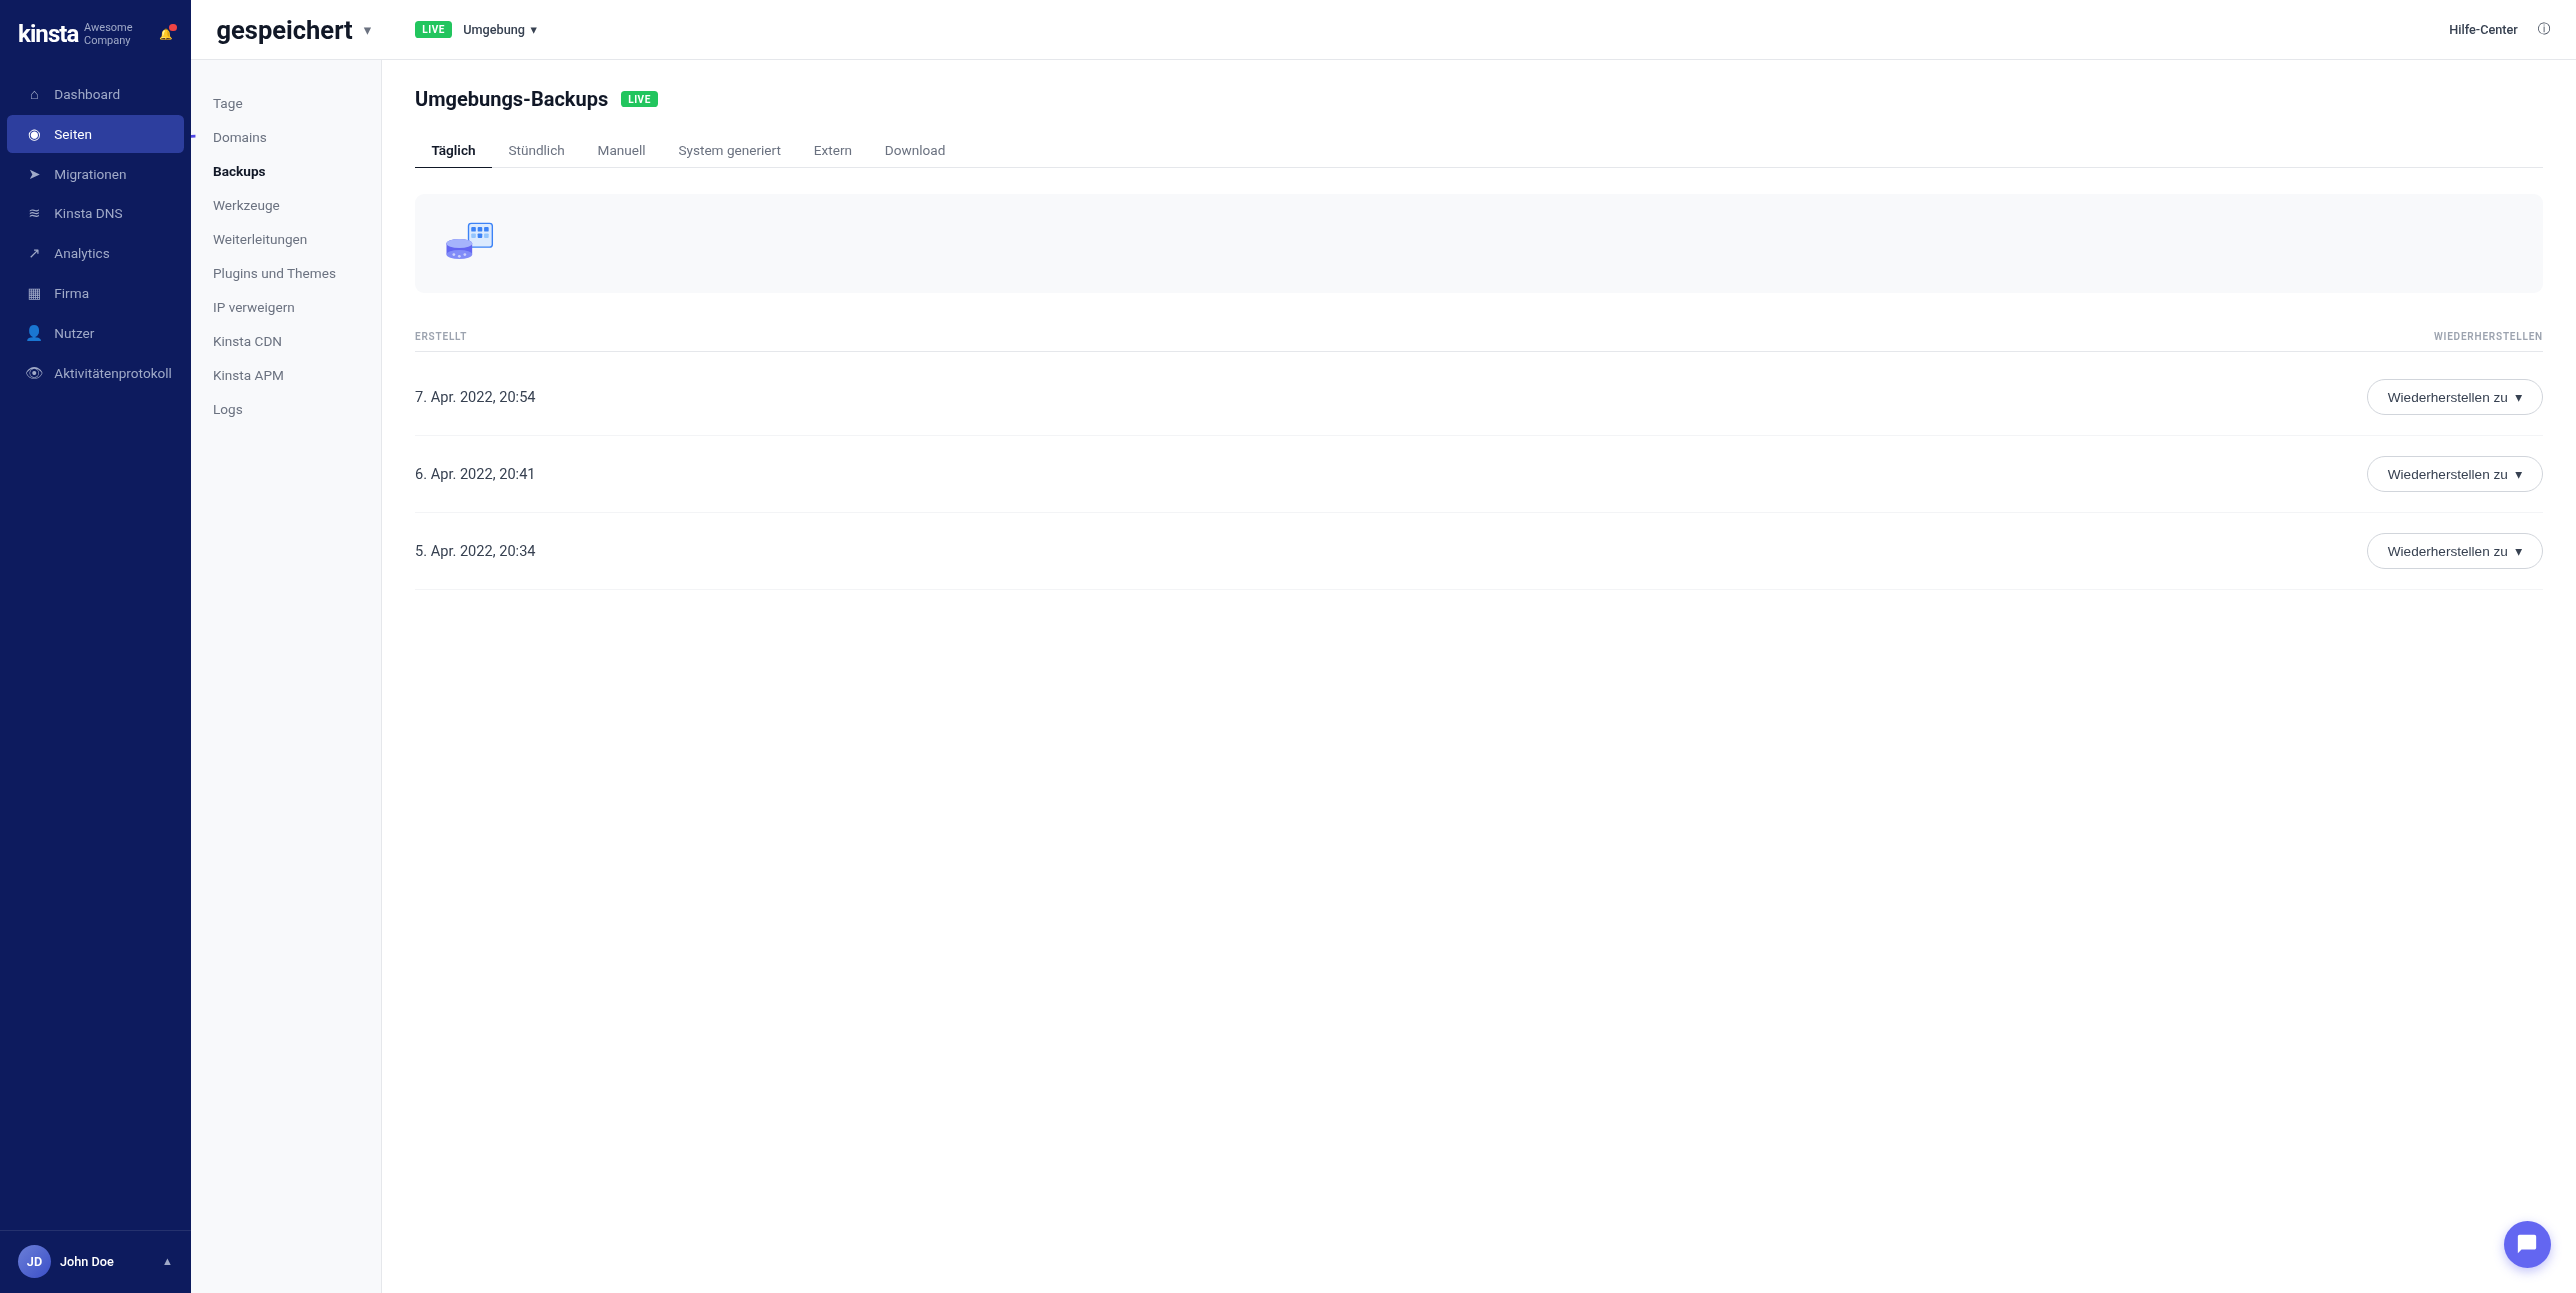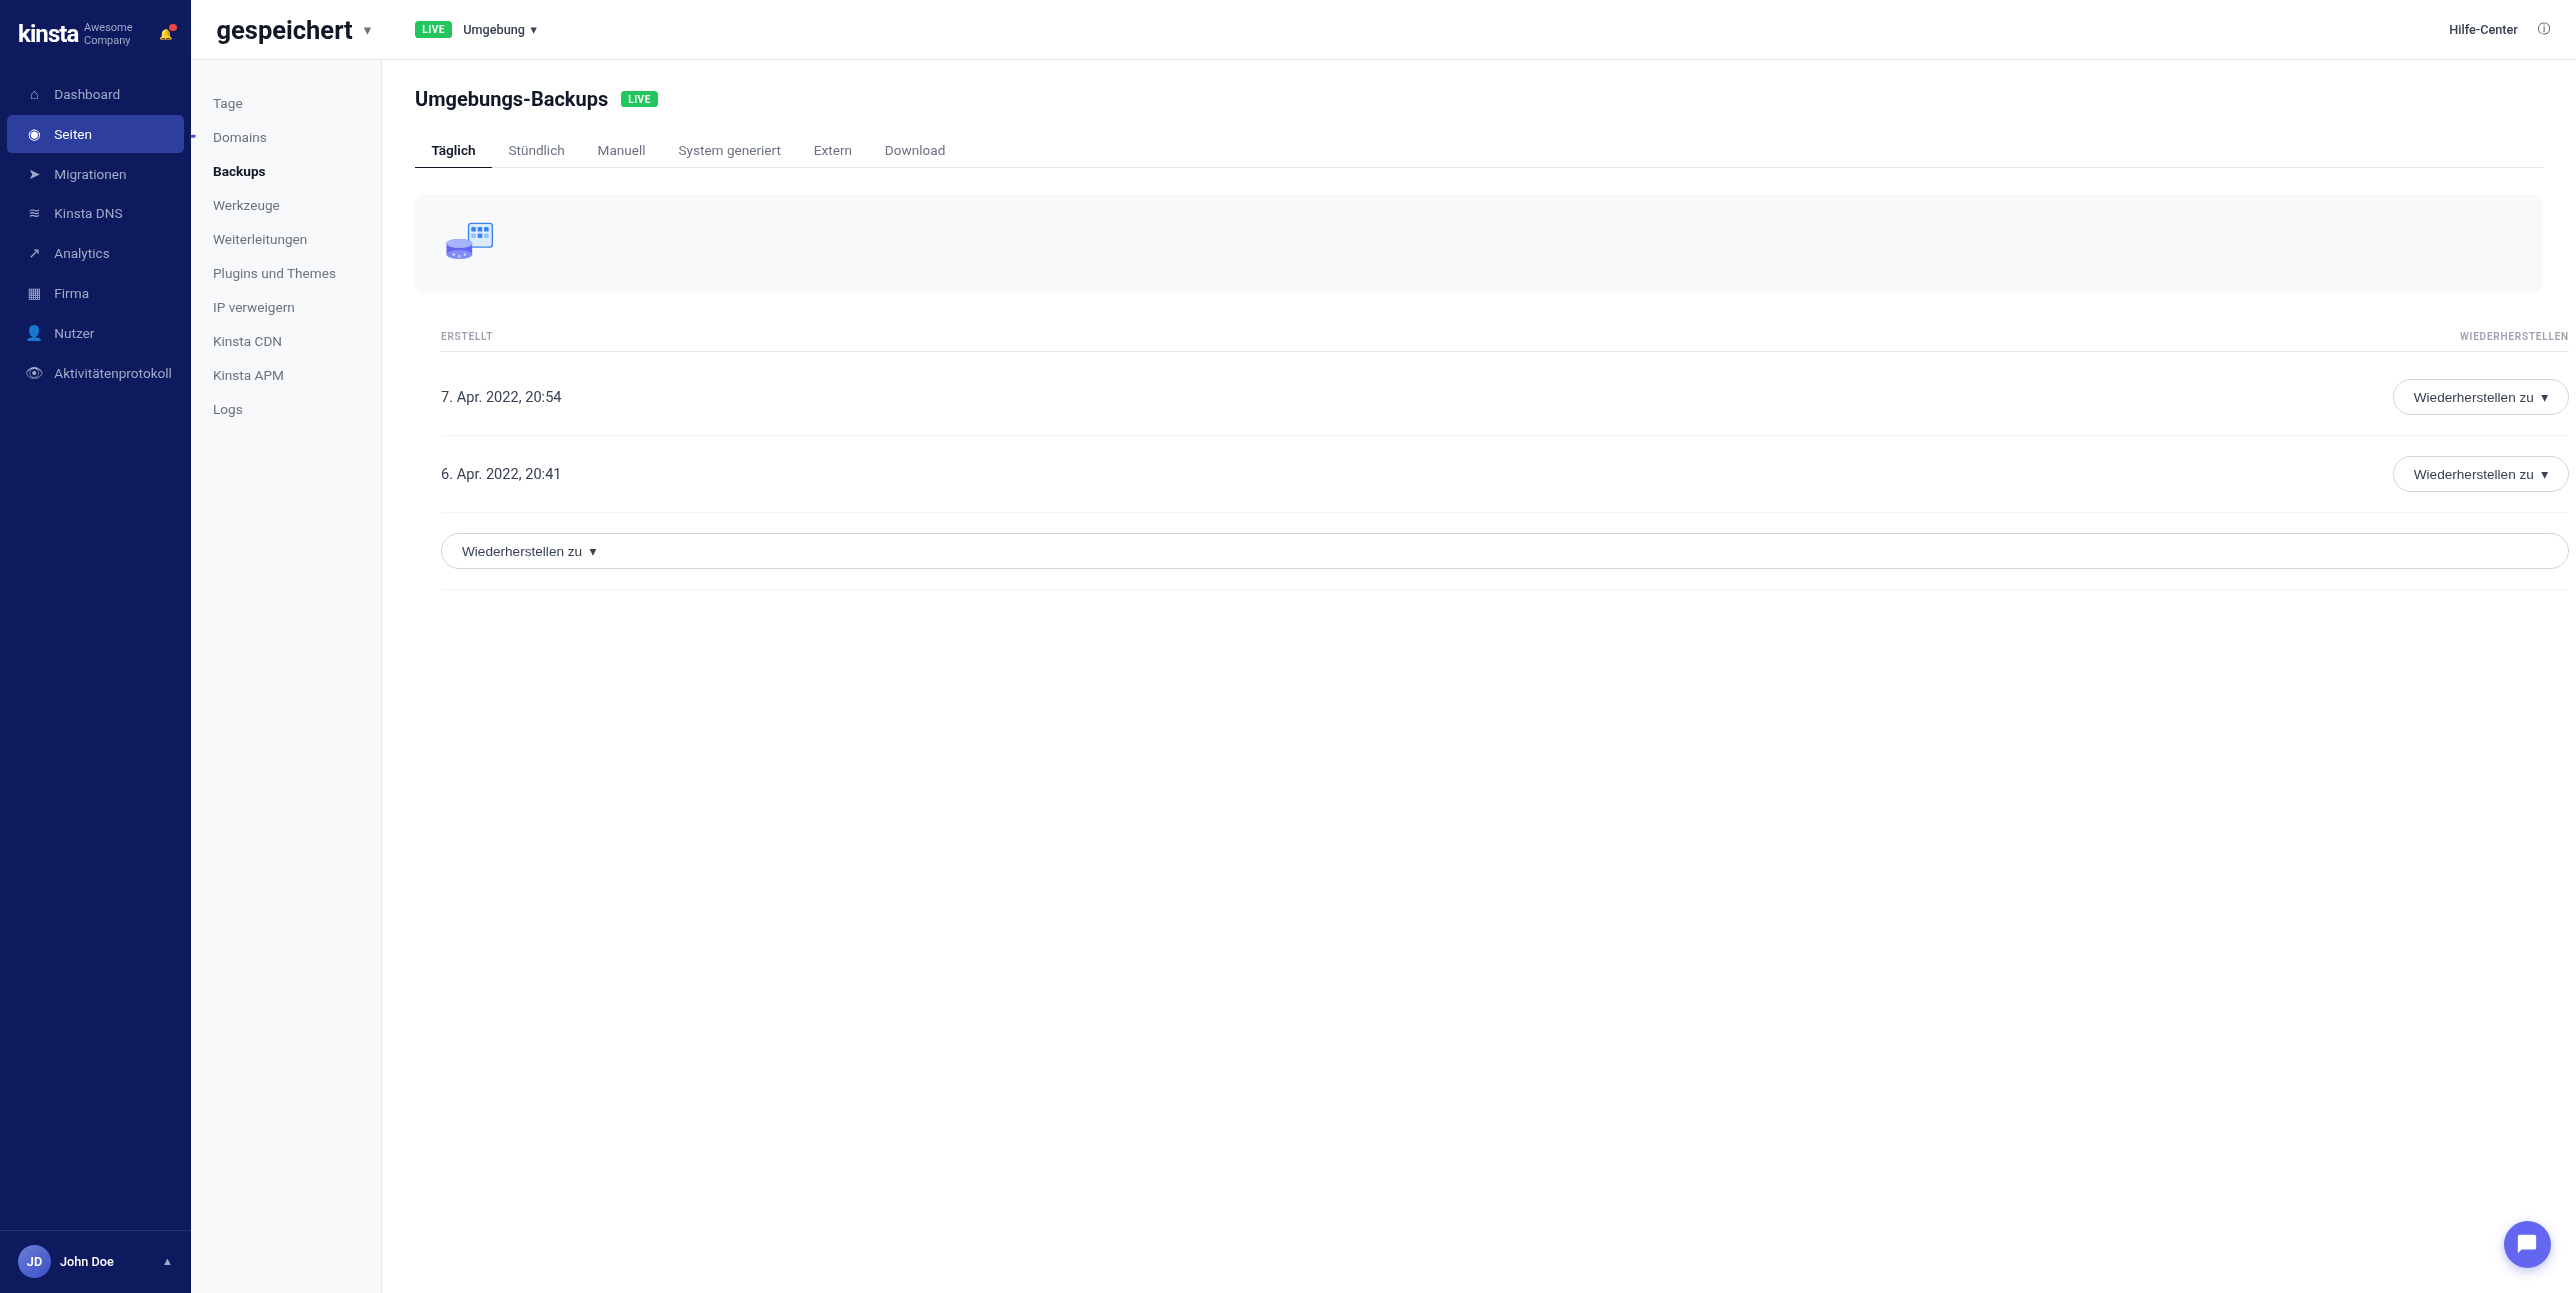--- a/index.html
+++ b/index.html
@@ -212,21 +212,21 @@
     }
     .info-icon {
       width: 55px;
       height: 55px;
       flex-shrink: 0;
     }
     .info-text { font-size: 13.6px; color: #374151; line-height: 1.6; }
     .info-text strong { font-weight: 700; }
 
     
-    .backup-table { width: 100%; margin-left: 26px; }
+    .backup-table { width: 100%; }
     .table-header {
       display: grid;
       grid-template-columns: 1fr auto;
       padding: 9px 0;
       border-bottom: 0.9px solid #e5e7eb;
       margin-bottom: 7.3px;
     }
     .table-header-cell {
       font-size: 10px;
       font-weight: 600;
@@ -436,20 +436,21 @@
 
         <div class="table-row">
           <span class="table-cell-date">6. Apr. 2022, 20:41</span>
           <button class="restore-btn">
             <span>Wiederherstellen zu</span>
             <span>▾</span>
           </button>
         </div>
 
         <div class="table-row">
+          <span class="table-cell-date">5. Apr. 2022, 20:34</span>
           <button class="restore-btn">
             <span>Wiederherstellen zu</span>
             <span>▾</span>
           </button>
         </div>
       </div>
     </div>
   </div>
 </div>
 

